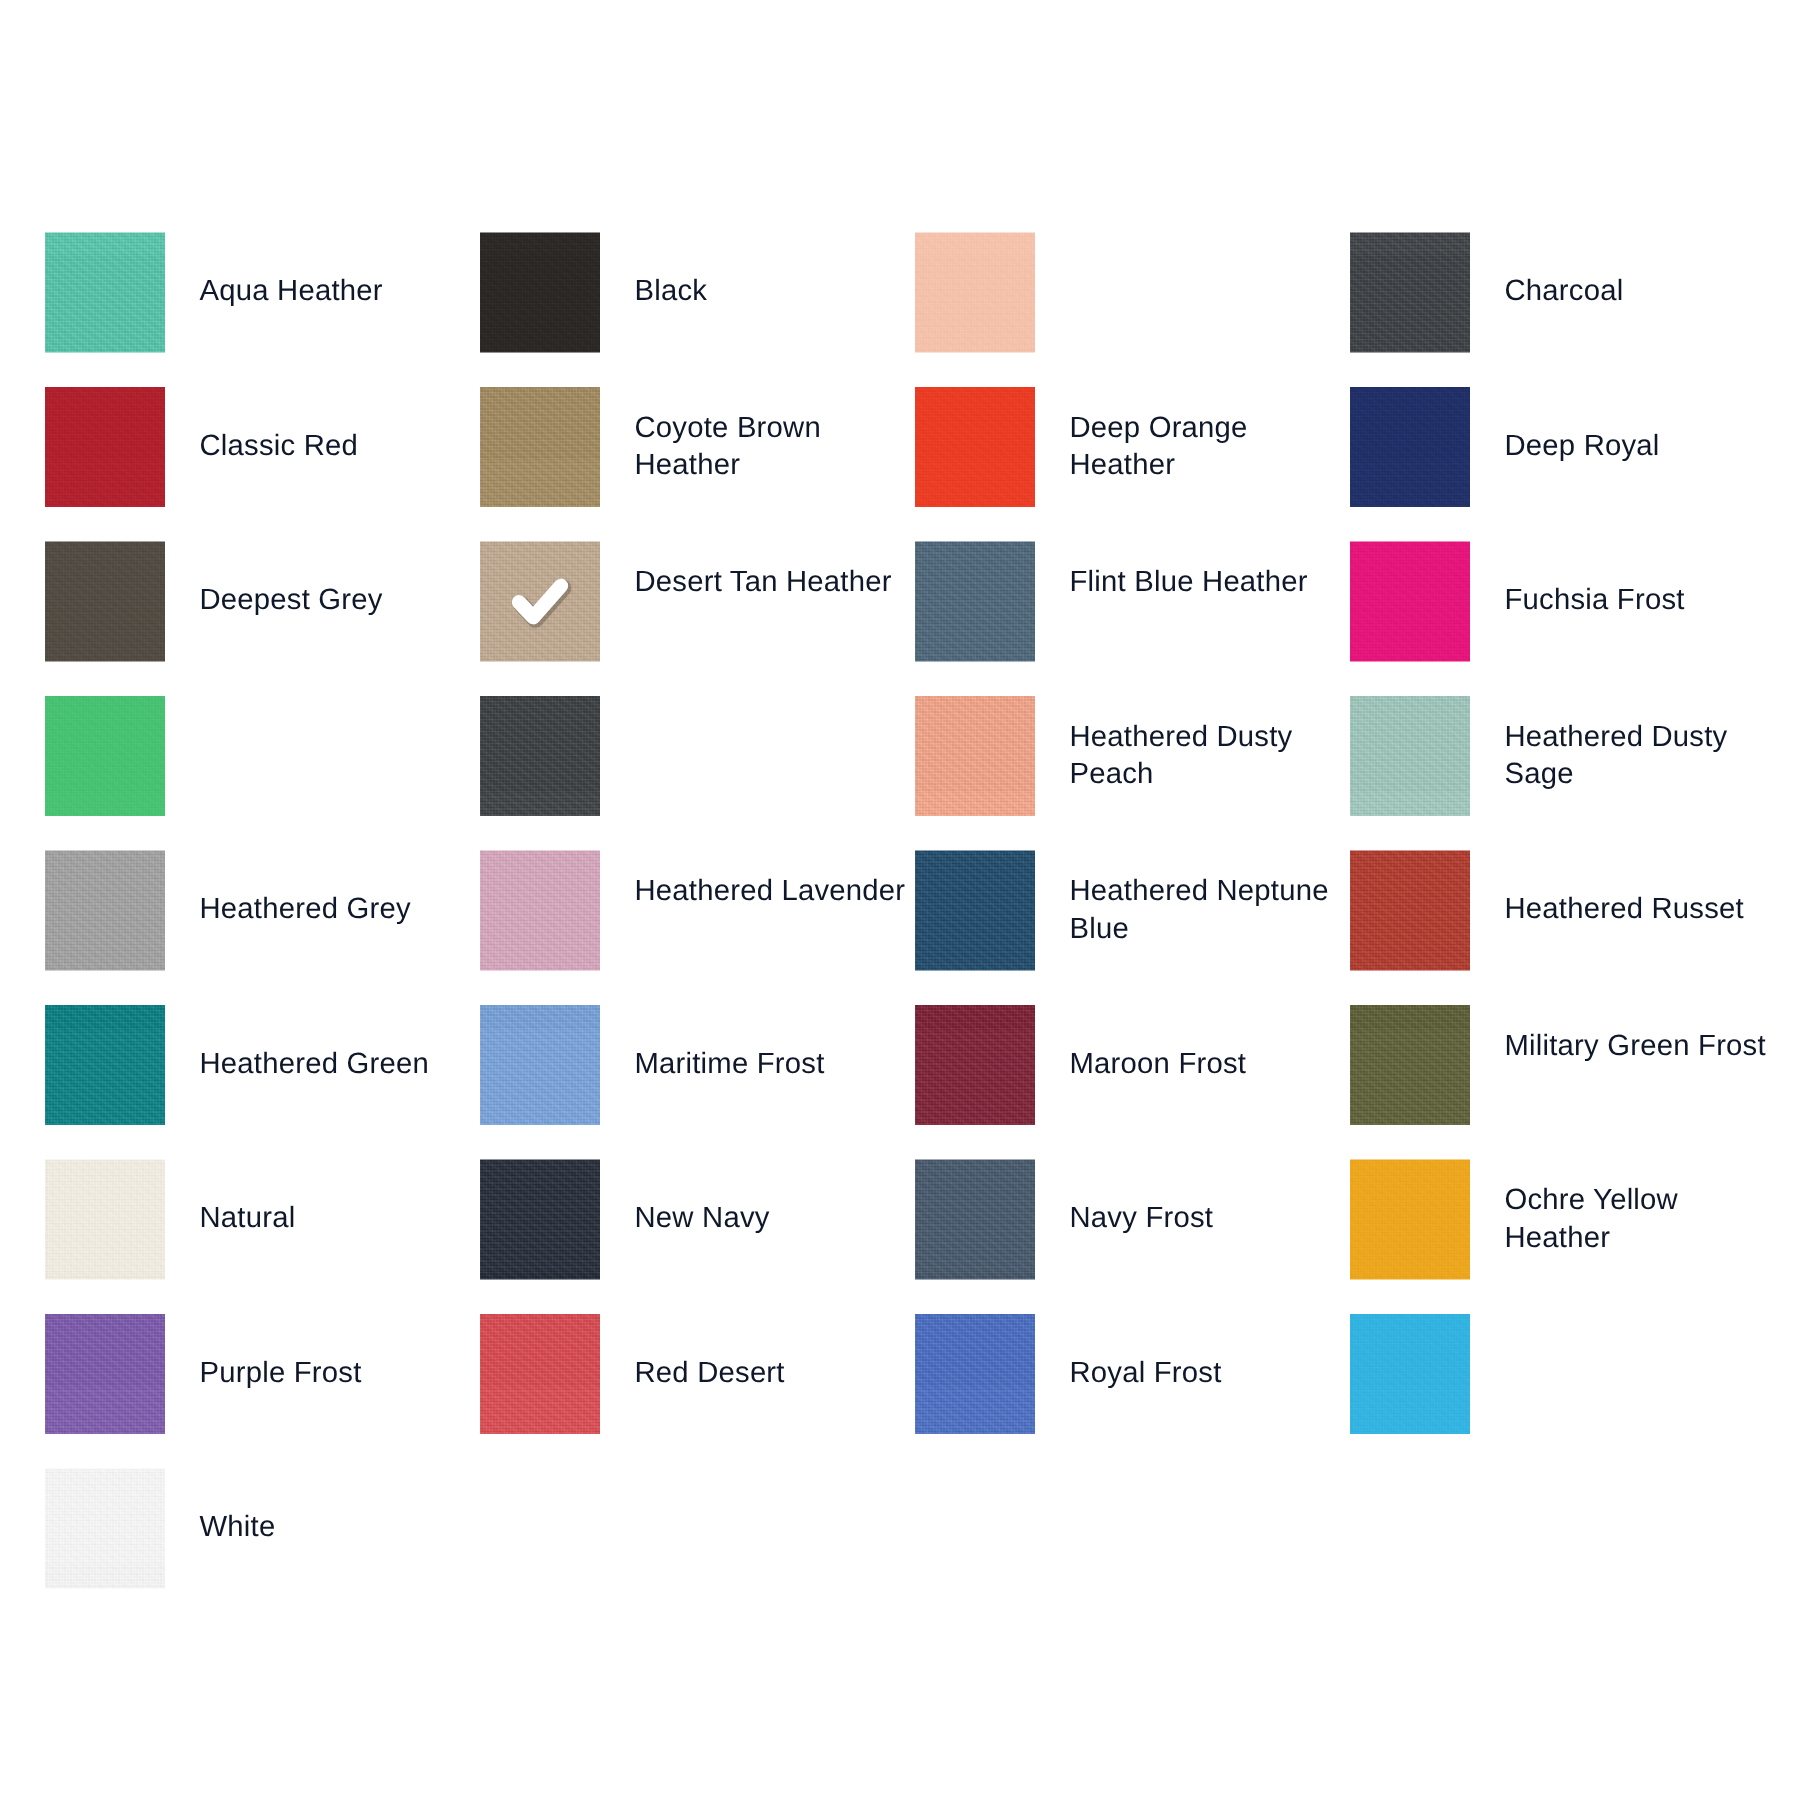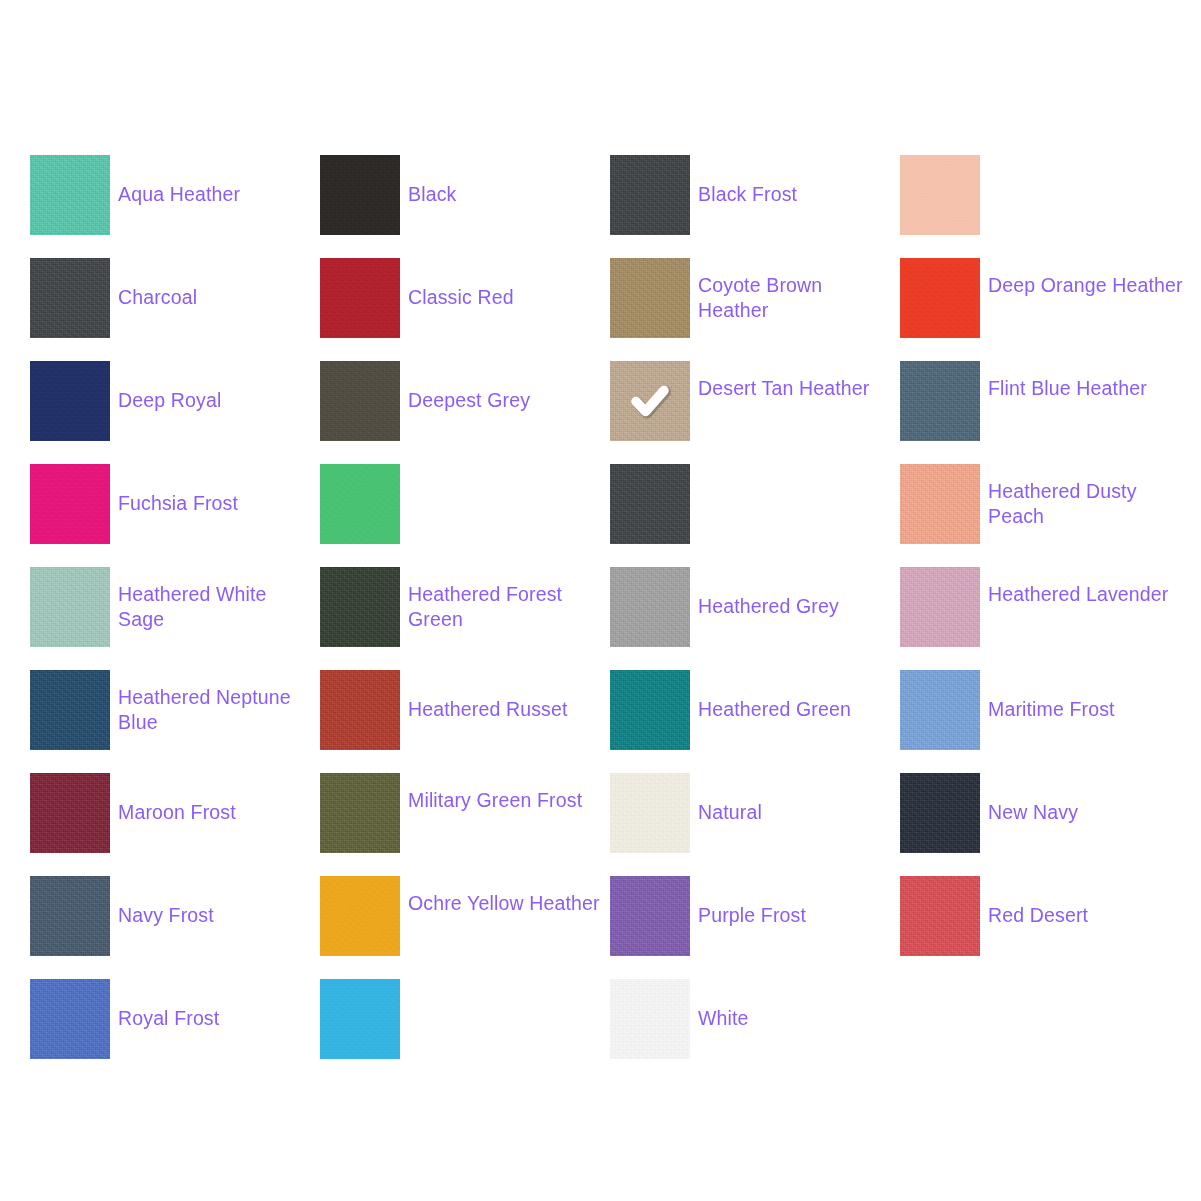--- a/index.html
+++ b/index.html
@@ -83,46 +83,42 @@
     left: 0; top: 0; right: 0; bottom: 0;
     display: none;
     align-items: center;
     justify-content: center;
     z-index: 3;
   }
   .swatch-option.selected .check-icon { display: flex; }
   .check-icon svg { display: block; }
 
   .swatch-label {
-    margin-left: 8px;
+    margin-left: 23px;
     padding-top: 27px;
     width: 196px;
     font-size: 19.5px;
     line-height: 25px;
-    color: #8b5cf6;
+    color: #0f172a;
     letter-spacing: 0.15px;
     font-weight: 400;
   }
   .swatch-label.two-line { padding-top: 15px; }
 </style>
 </head>
 <body style="background: rgb(255, 255, 255);">
 
 <div id="swatch-grid">
     <div class="swatch-option">
       <div class="swatch-chip" style="background: rgb(87, 201, 173);"></div>
       <div class="swatch-label">Aqua Heather</div>
     </div>
     <div class="swatch-option">
       <div class="swatch-chip flat" style="background: rgb(42, 39, 36);"></div>
       <div class="swatch-label">Black</div>
-    </div>
-    <div class="swatch-option">
-      <div class="swatch-chip" style="background: rgb(60, 64, 67);"></div>
-      <div class="swatch-label">Black Frost</div>
     </div>
     <div class="swatch-option">
       <div class="swatch-chip flat" style="background: rgb(248, 196, 173);"></div>
     </div>
     <div class="swatch-option">
       <div class="swatch-chip" style="background: rgb(62, 66, 70);"></div>
       <div class="swatch-label">Charcoal</div>
     </div>
     <div class="swatch-option">
       <div class="swatch-chip flat" style="background: rgb(178, 31, 44);"></div>
@@ -168,25 +164,21 @@
     </div>
     <div class="swatch-option">
       <div class="swatch-chip" style="background: rgb(61, 65, 68);"></div>
     </div>
     <div class="swatch-option">
       <div class="swatch-chip" style="background: rgb(247, 168, 140);"></div>
       <div class="swatch-label two-line">Heathered Dusty Peach</div>
     </div>
     <div class="swatch-option">
       <div class="swatch-chip" style="background: rgb(163, 203, 192);"></div>
-      <div class="swatch-label two-line">Heathered White Sage</div>
-    </div>
-    <div class="swatch-option">
-      <div class="swatch-chip" style="background: rgb(48, 60, 47);"></div>
-      <div class="swatch-label two-line">Heathered Forest Green</div>
+      <div class="swatch-label two-line">Heathered Dusty Sage</div>
     </div>
     <div class="swatch-option">
       <div class="swatch-chip" style="background: rgb(163, 163, 163);"></div>
       <div class="swatch-label">Heathered Grey</div>
     </div>
     <div class="swatch-option">
       <div class="swatch-chip" style="background: rgb(217, 168, 191);"></div>
       <div class="swatch-label two-line">Heathered Lavender</div>
     </div>
     <div class="swatch-option">

